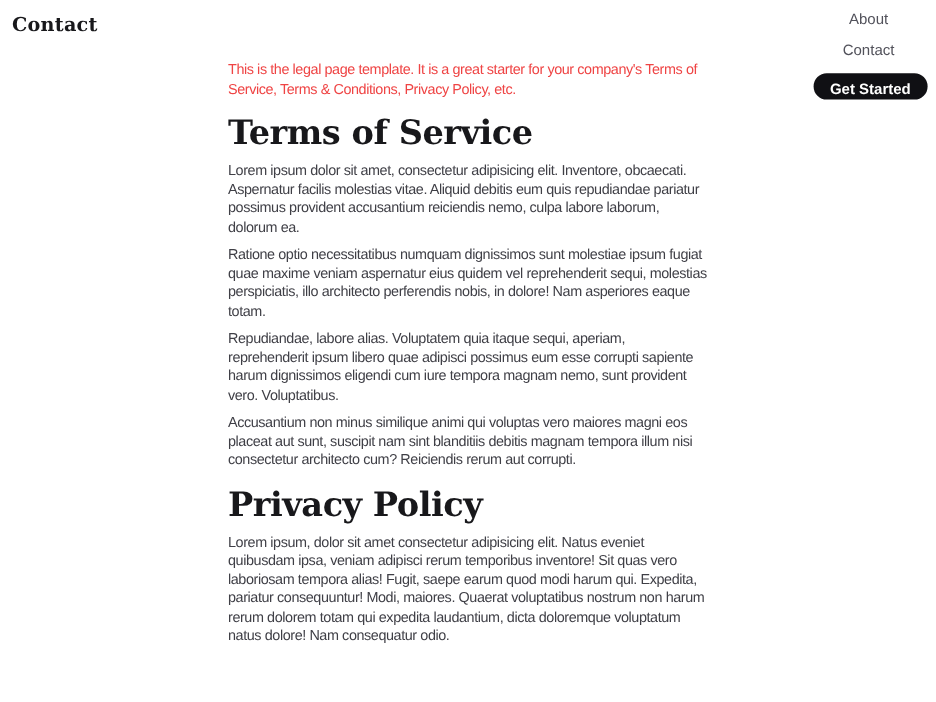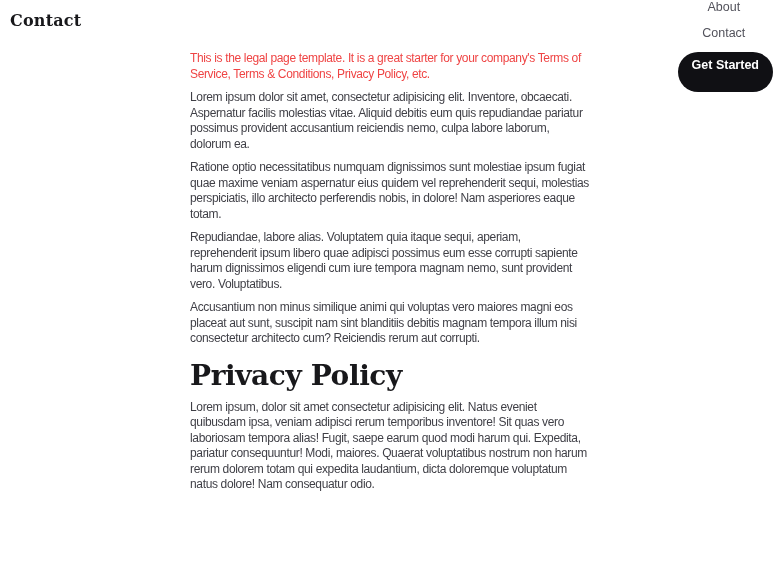--- a/index.html
+++ b/index.html
@@ -40,21 +40,21 @@
     text-decoration: none;
     cursor: pointer;
   }
   .cta-button {
     background: #101014;
     color: #ffffff;
     font-family: "Liberation Sans", sans-serif;
     font-weight: 700;
     font-size: 12.5px;
     line-height: 1;
-    padding: 7px 14px 20px;
+    padding: 7px 14px 3px;
     border: none;
     border-radius: 999px;
     margin-left: 3px;
     cursor: pointer;
   }
 
   
   .content {
     width: 400px;
     margin: 0 auto;
@@ -103,20 +103,21 @@
     <a class="nav-link">About</a>
     <a class="nav-link">Contact</a>
     <button class="cta-button">Get Started</button>
   </nav>
 </header>
 
 <main class="content">
 
   <p class="intro">This is the legal page template. It is a great starter for your company's Terms of Service, Terms &amp; Conditions, Privacy Policy, etc.</p>
 
+  <h2 class="section-heading">Terms of Service</h2>
 
   <p class="body-par">Lorem ipsum dolor sit amet, consectetur adipisicing elit. Inventore, obcaecati. Aspernatur facilis molestias vitae. Aliquid debitis eum quis repudiandae pariatur possimus provident accusantium reiciendis nemo, culpa labore laborum, dolorum ea.</p>
   <p class="body-par">Ratione optio necessitatibus numquam dignissimos sunt molestiae ipsum fugiat quae maxime veniam aspernatur eius quidem vel reprehenderit sequi, molestias perspiciatis, illo architecto perferendis nobis, in dolore! Nam asperiores eaque totam.</p>
   <p class="body-par">Repudiandae, labore alias. Voluptatem quia itaque sequi, aperiam, reprehenderit ipsum libero quae adipisci possimus eum esse corrupti sapiente harum dignissimos eligendi cum iure tempora magnam nemo, sunt provident vero. Voluptatibus.</p>
   <p class="body-par">Accusantium non minus similique animi qui voluptas vero maiores magni eos placeat aut sunt, suscipit nam sint blanditiis debitis magnam tempora illum nisi consectetur architecto cum? Reiciendis rerum aut corrupti.</p>
 
   <h2 class="section-heading">Privacy Policy</h2>
 
   <p class="body-par">Lorem ipsum, dolor sit amet consectetur adipisicing elit. Natus eveniet quibusdam ipsa, veniam adipisci rerum temporibus inventore! Sit quas vero laboriosam tempora alias! Fugit, saepe earum quod modi harum qui. Expedita, pariatur consequuntur! Modi, maiores. Quaerat voluptatibus nostrum non harum rerum dolorem totam qui expedita laudantium, dicta doloremque voluptatum natus dolore! Nam consequatur odio.</p>
 </main>

